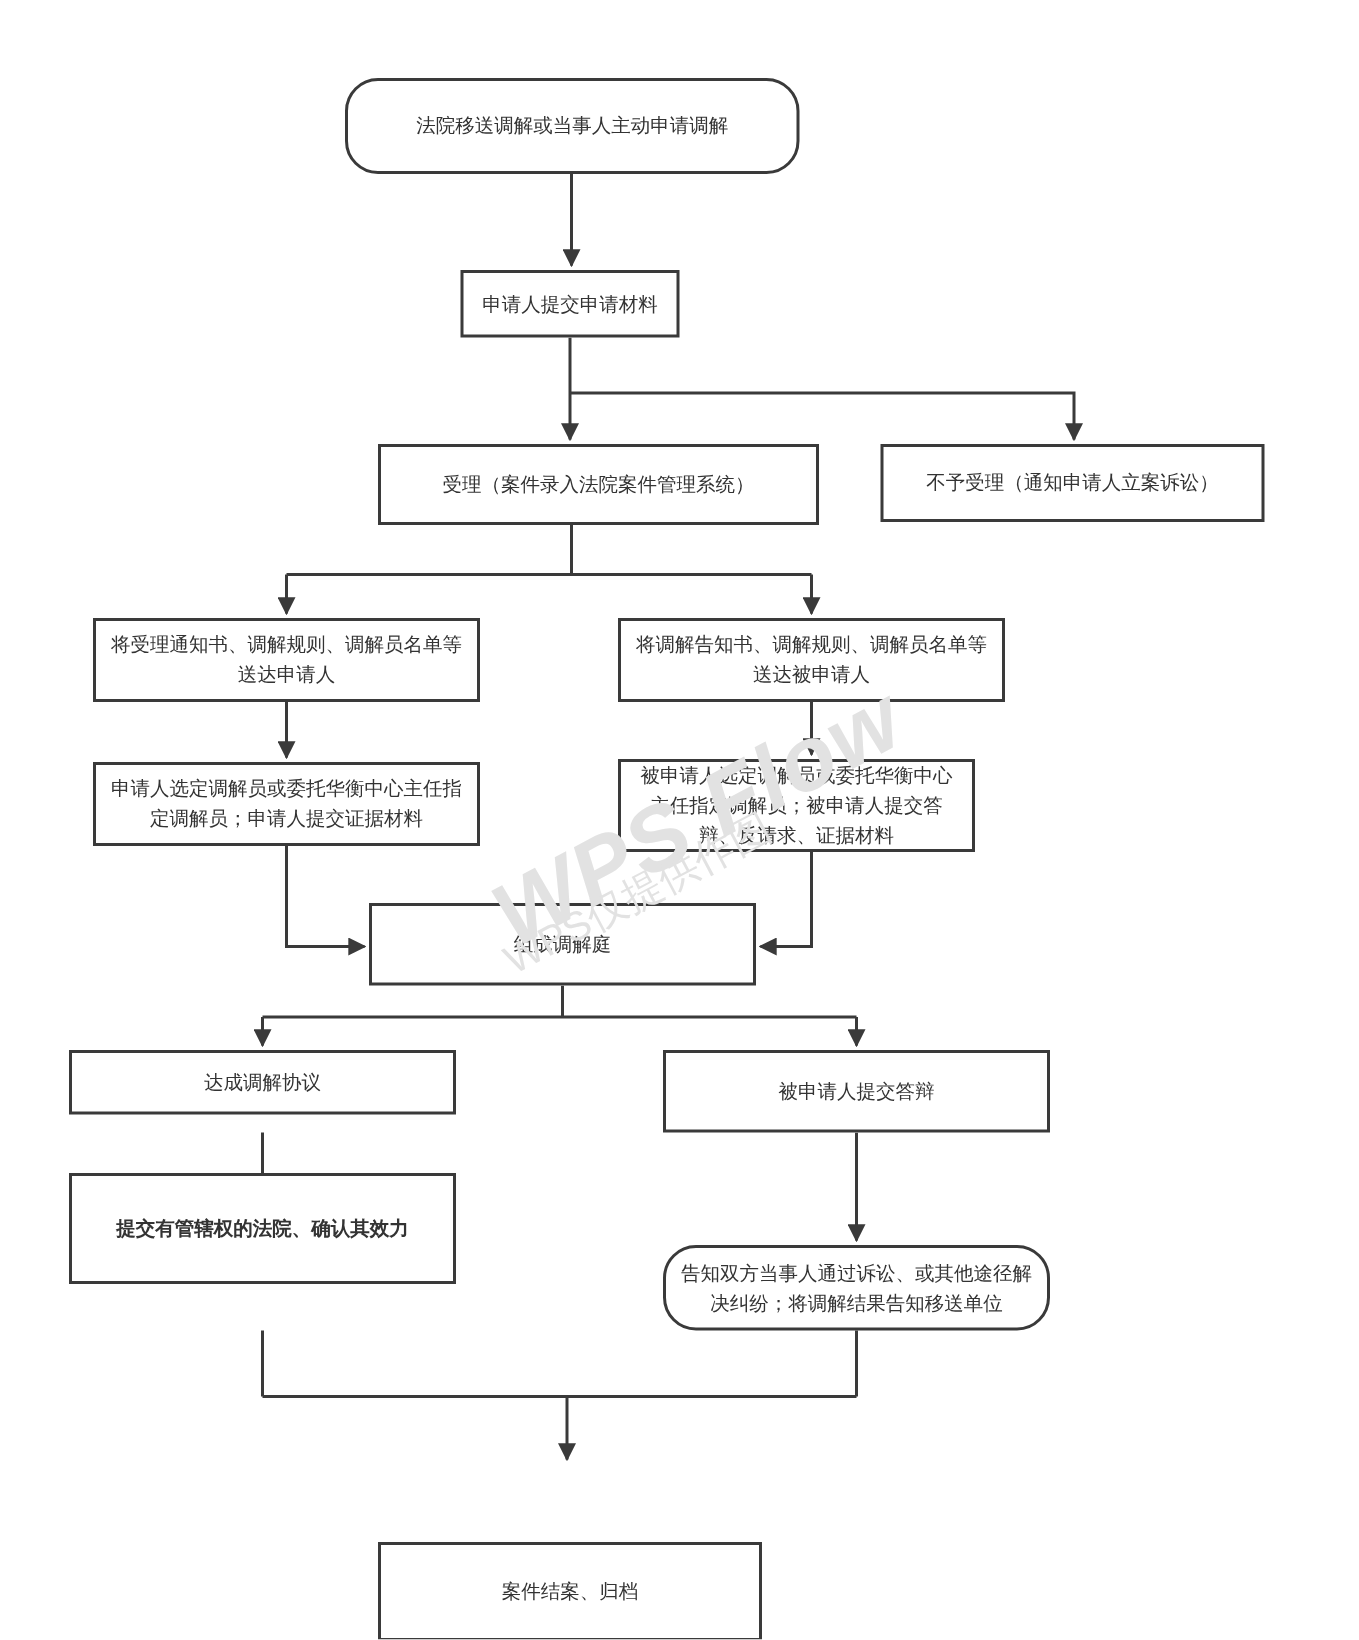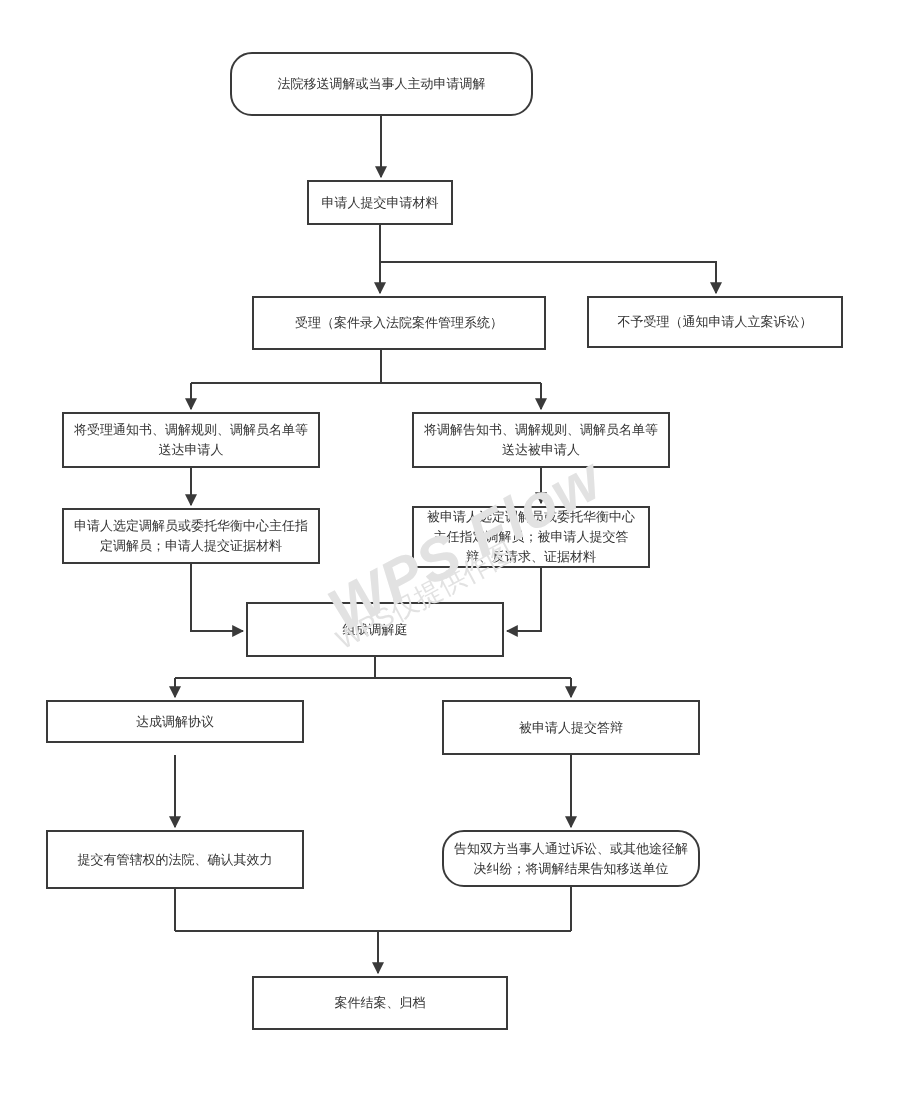--- a/index.html
+++ b/index.html
@@ -140,28 +140,28 @@
   </div>
 
   <div class="flow-node" style="left:46px; top:700px; width:258px; height:43px;">
     <span>达成调解协议</span>
   </div>
 
   <div class="flow-node" style="left:442px; top:700px; width:258px; height:55px;">
     <span>被申请人提交答辩</span>
   </div>
 
-  <div class="flow-node" style="left:46px; top:830px; width:258px; height:59px;">
+  <div class="flow-node" style="left:46px; top:782px; width:258px; height:74px;font-weight:bold;">
     <span>提交有管辖权的法院、确认其效力</span>
   </div>
 
   <div class="flow-node" style="left:442px; top:830px; width:258px; height:57px;border-radius:22px;">
     <span>告知双方当事人通过诉讼、或其他途径解决纠纷；将调解结果告知移送单位</span>
   </div>
 
-  <div class="flow-node" style="left:252px; top:976px; width:256px; height:54px;">
+  <div class="flow-node" style="left:252px; top:1028px; width:256px; height:66px;">
     <span>案件结案、归档</span>
   </div>
 
   <div class="watermark wm-big">WPS Flow</div>
   <div class="watermark wm-small">WPS仅提供作图</div>
 
 </div>
 
 </body></html>

